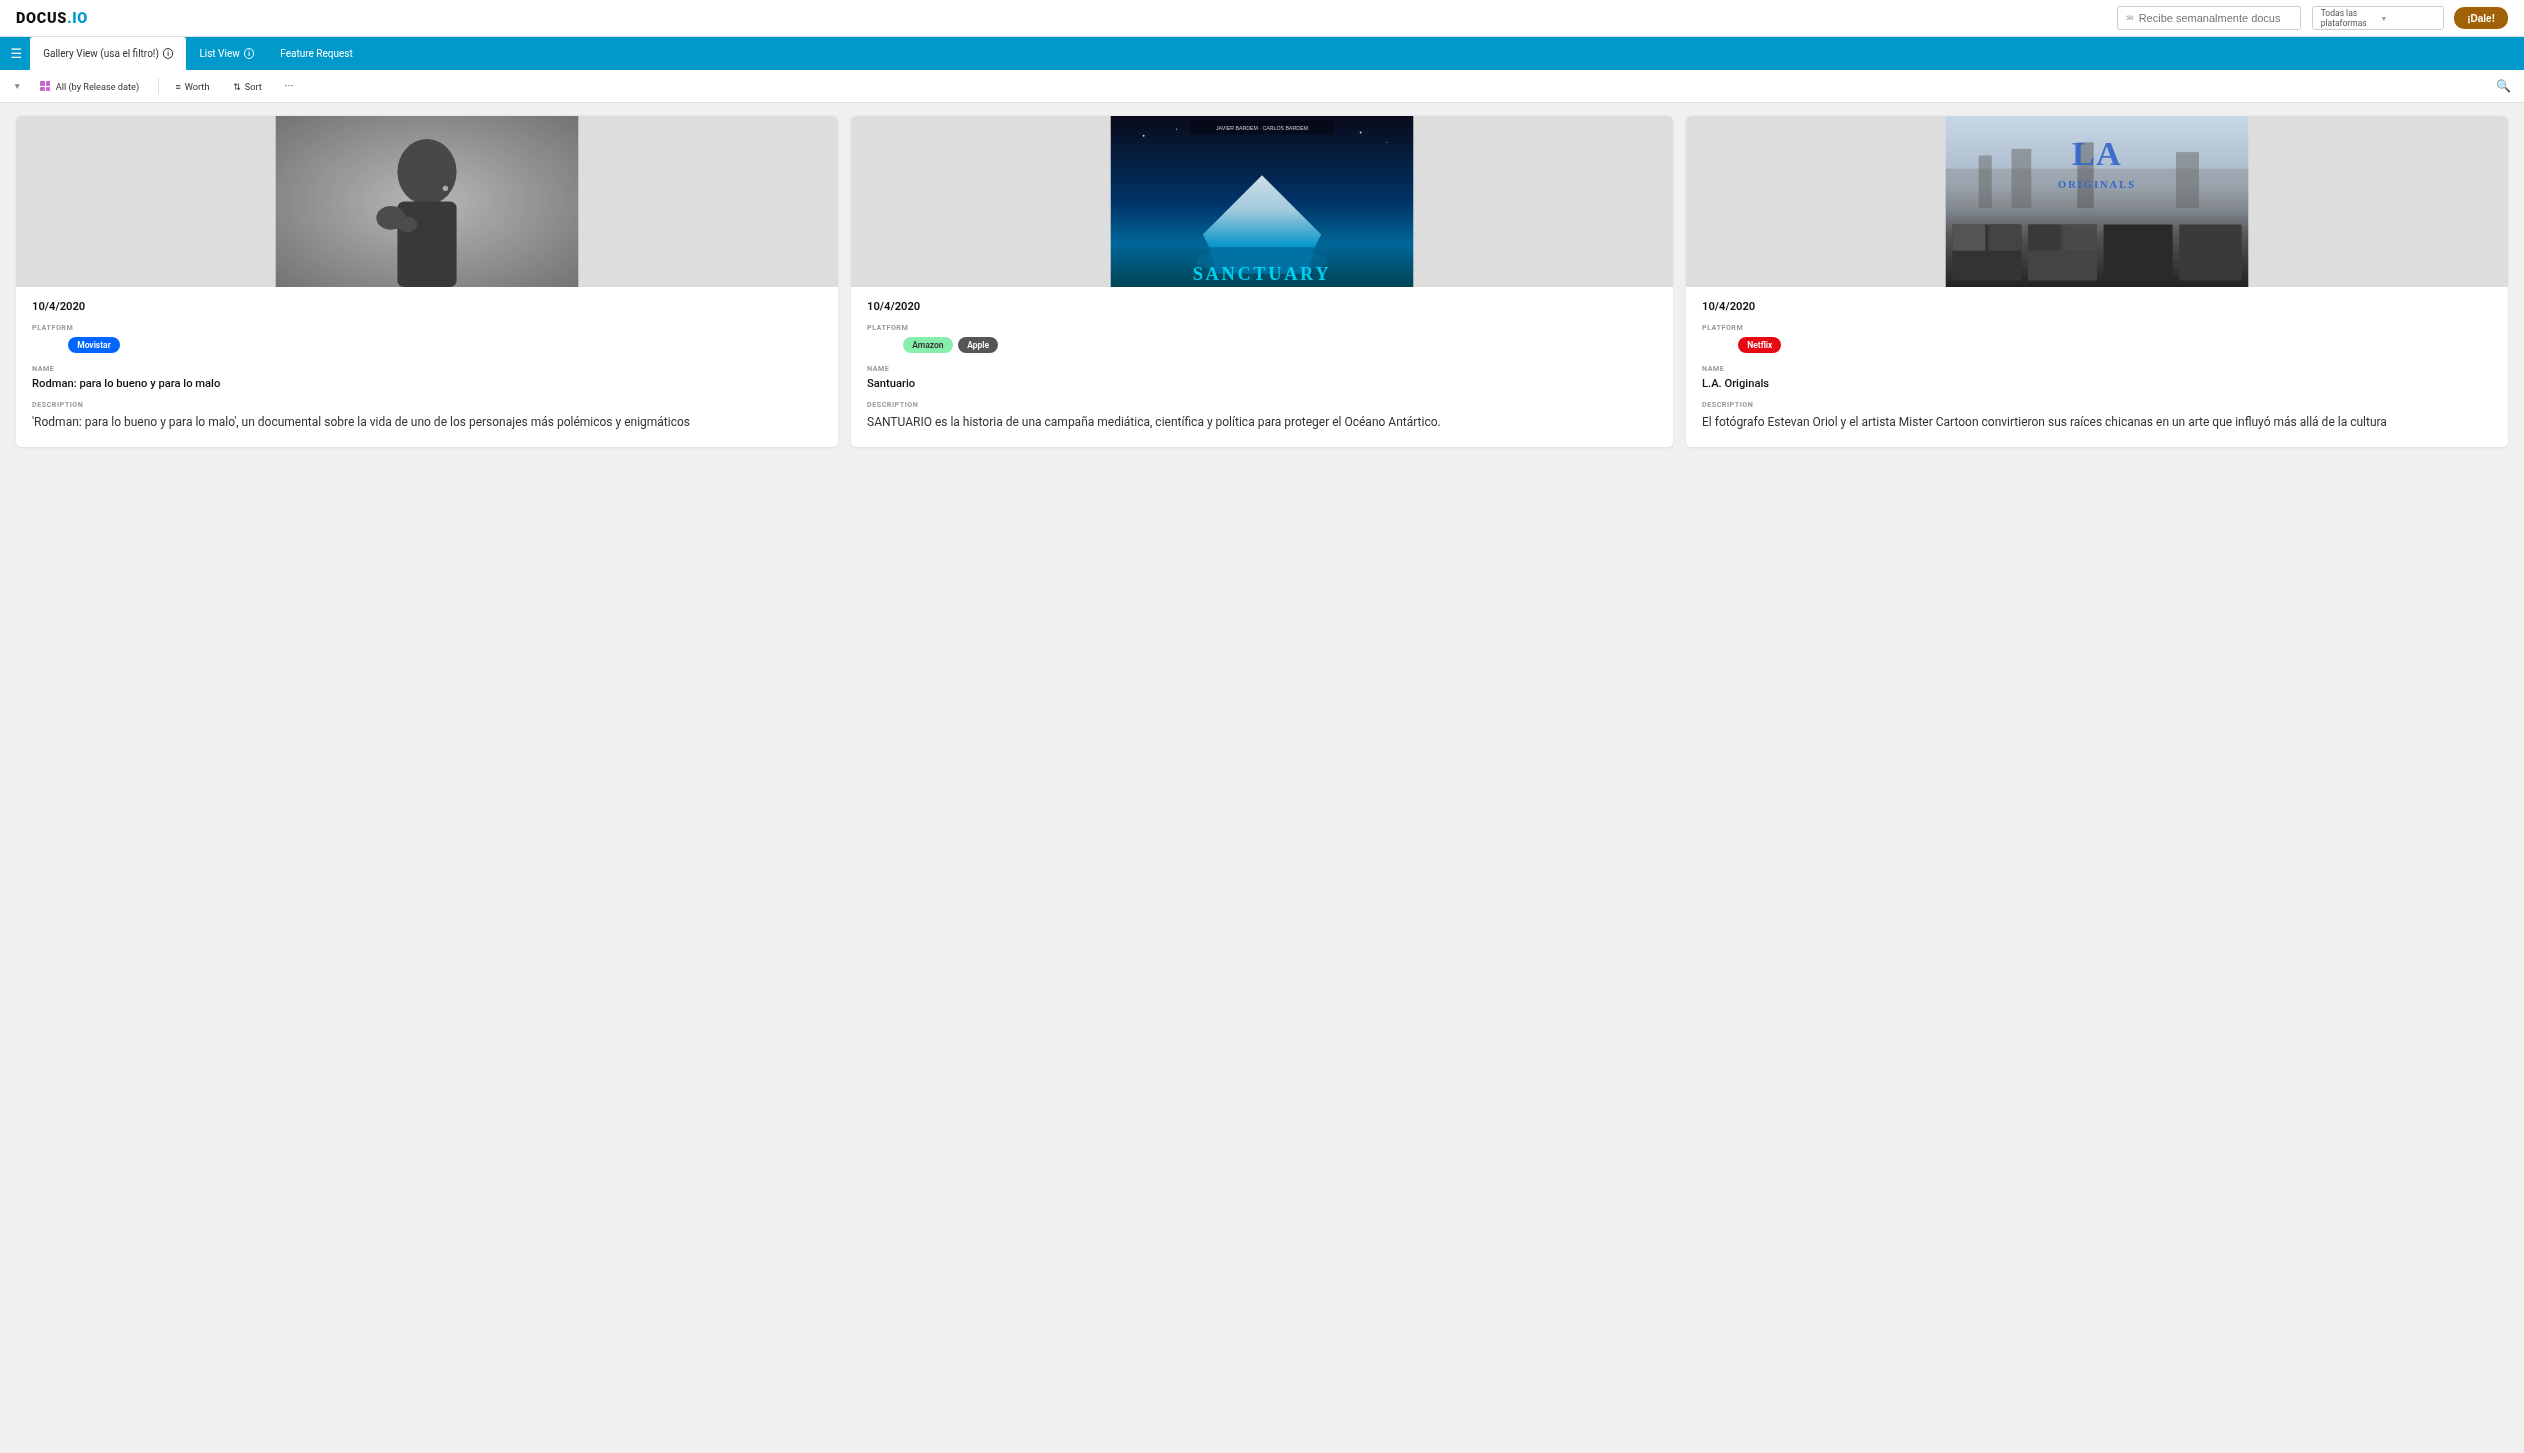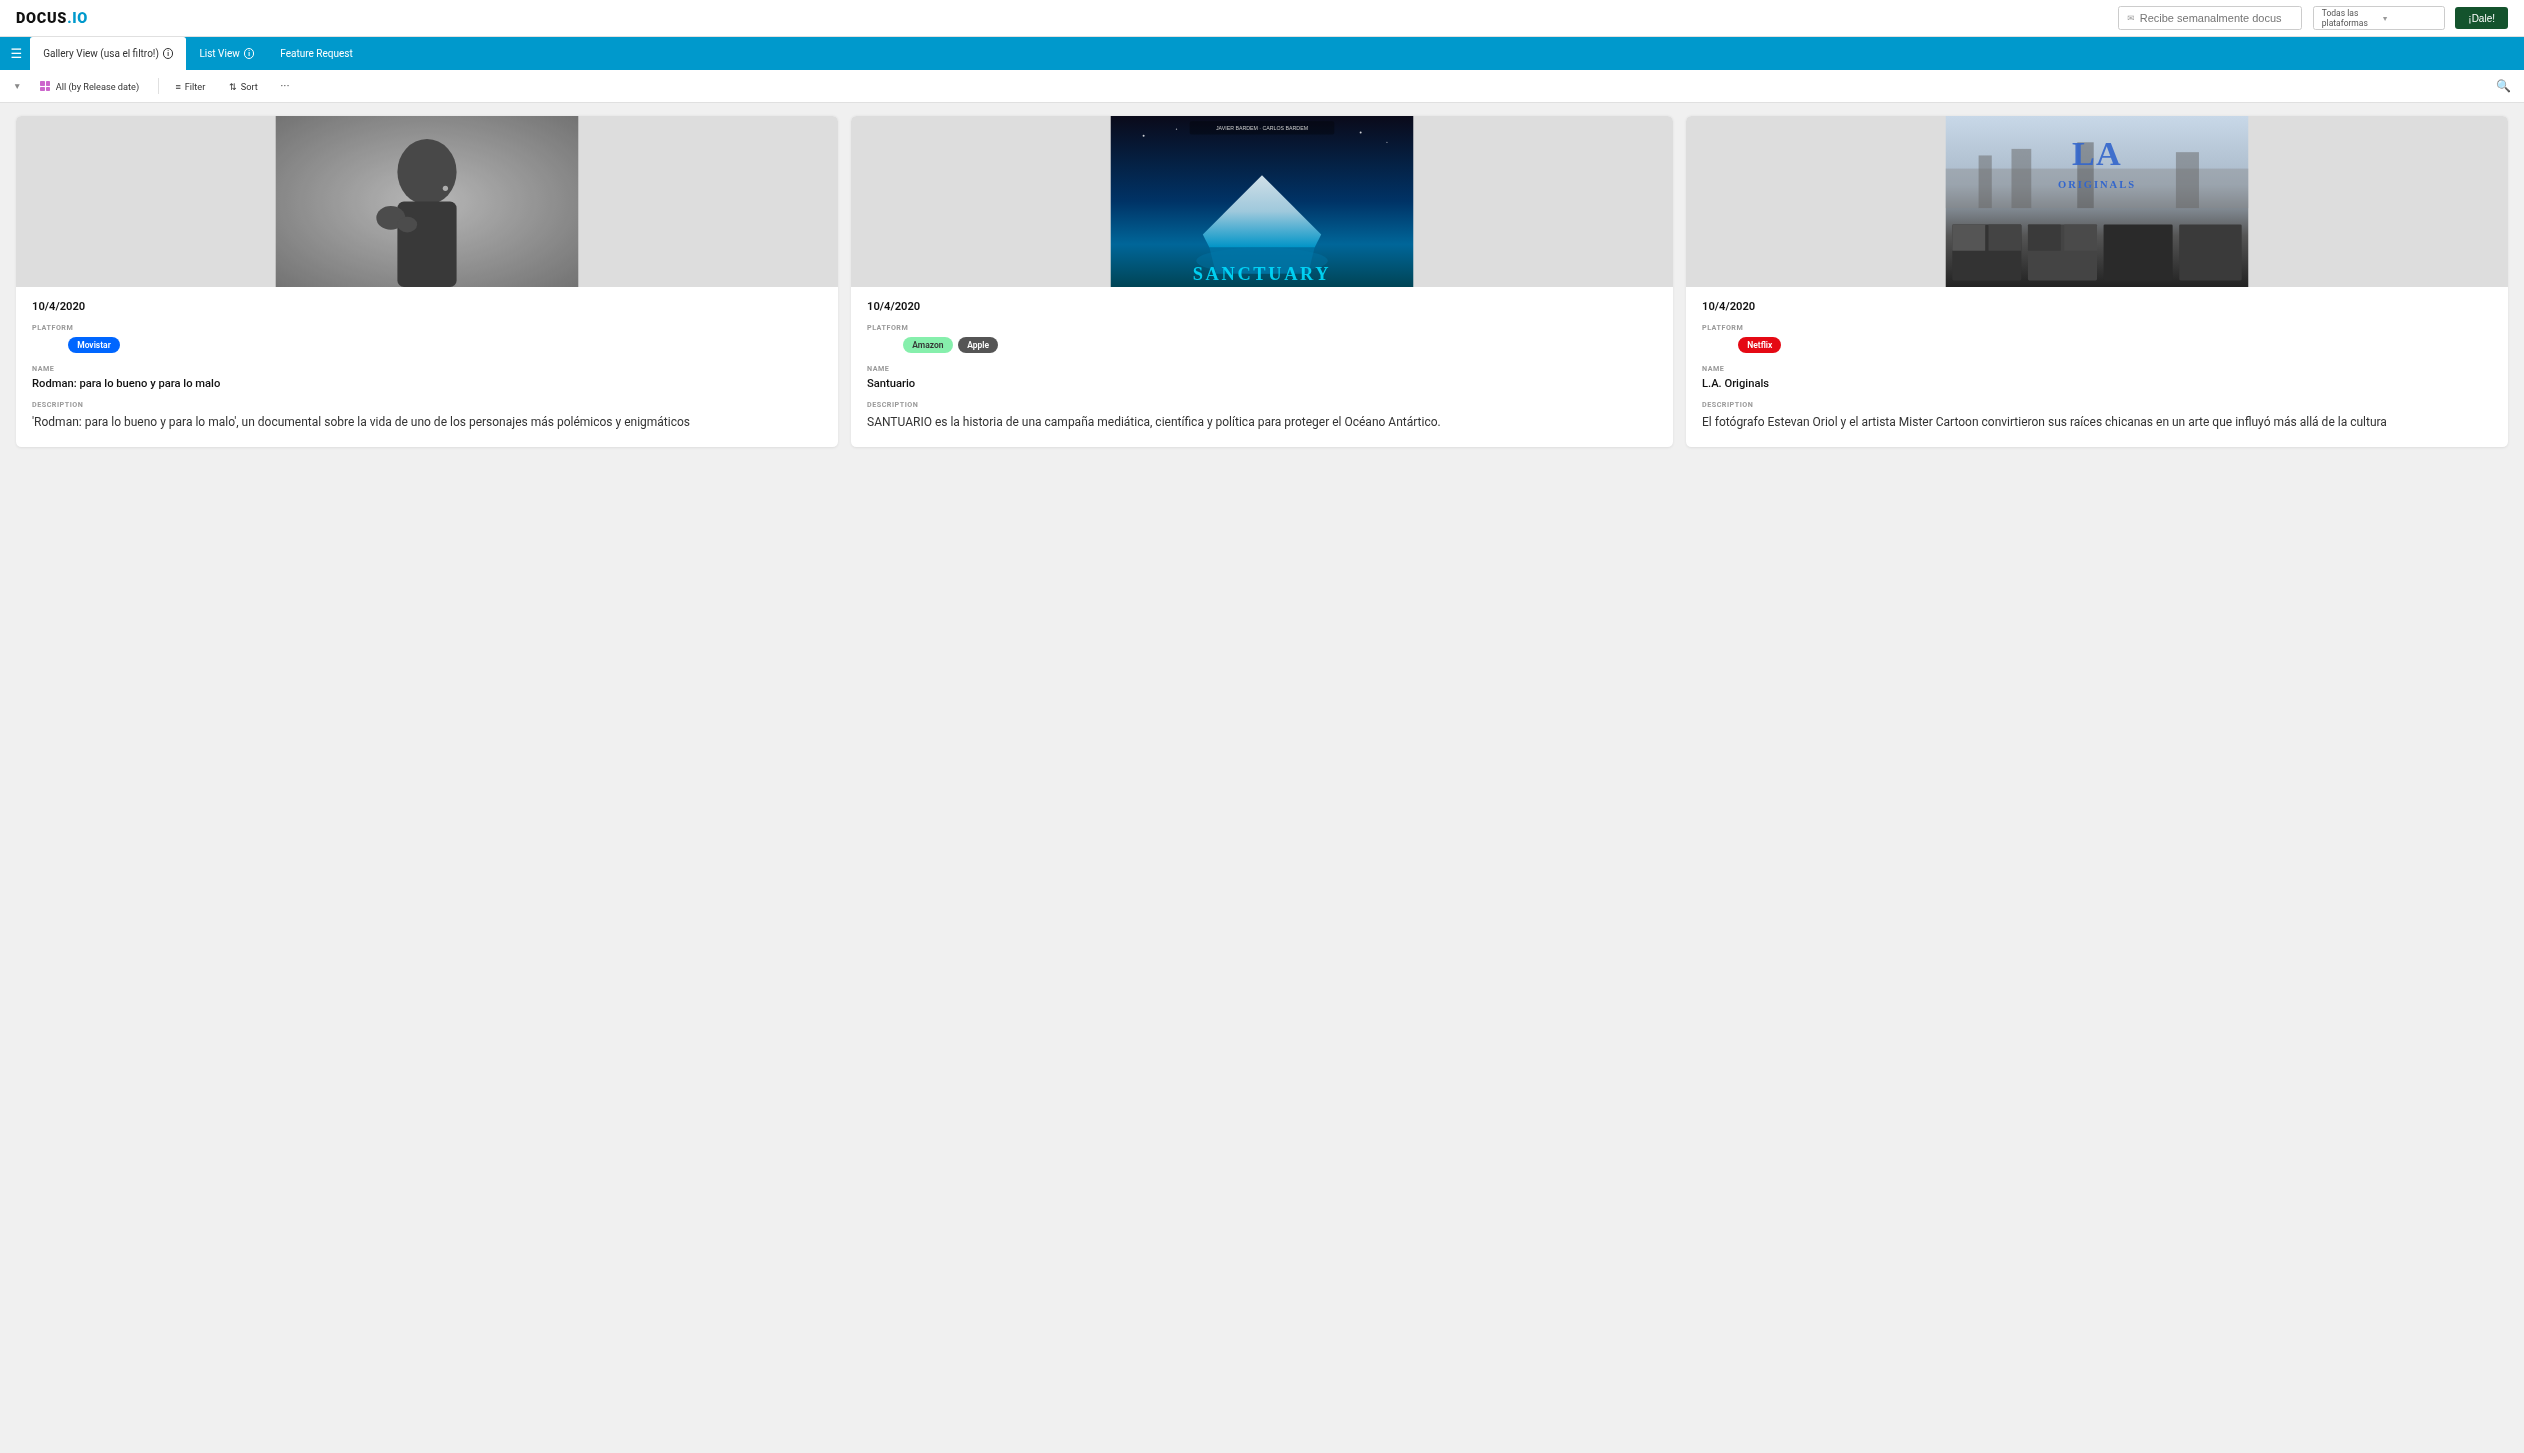--- a/index.html
+++ b/index.html
@@ -55,27 +55,27 @@
       padding: 0 8px;
       height: 24px;
       gap: 5.3px;
       min-width: 132px;
       background: #fff;
       cursor: pointer;
     }
     .header-platform-select span { font-size: 8.5px; color: #555; flex: 1; }
     .header-platform-select .chevron { font-size: 7.2px; color: #999; }
     .btn-dale {
-      background: #14532d;
+      background: #a16207;
       color: #fff;
       border: none;
-      border-radius: 3px;
+      border-radius: 10px;
       padding: 5.3px 13px;
       font-size: 10px;
-      font-weight: 400;
+      font-weight: 700;
       cursor: pointer;
       white-space: nowrap;
     }
 
     
     .nav-tabs {
       display: flex;
       align-items: center;
       background: #0099cc;
       padding: 0 10.5px;
@@ -297,21 +297,21 @@
       <div></div>
         <div></div>
         <div></div>
         <div></div>
     </div>
     <span>All (by Release date)</span>
   </div>
   <div class="toolbar-sep"></div>
   <div class="toolbar-btn">
     <span>≡</span>
-    <span>Filter</span>
+    <span>Worth</span>
   </div>
   <div class="toolbar-btn">
     <span>⇅</span>
     <span>Sort</span>
   </div>
   <span class="toolbar-dots">···</span>
   <div class="toolbar-spacer"></div>
   <span class="toolbar-search">🔍</span>
 </div>
 

